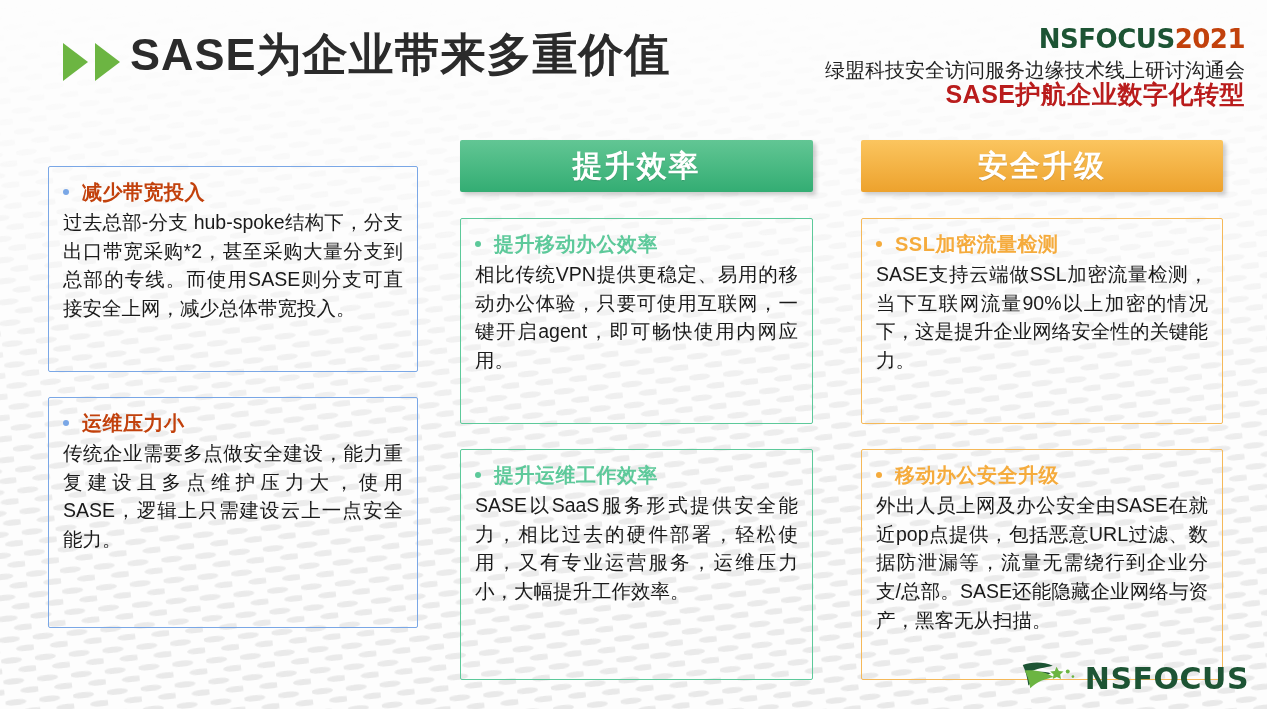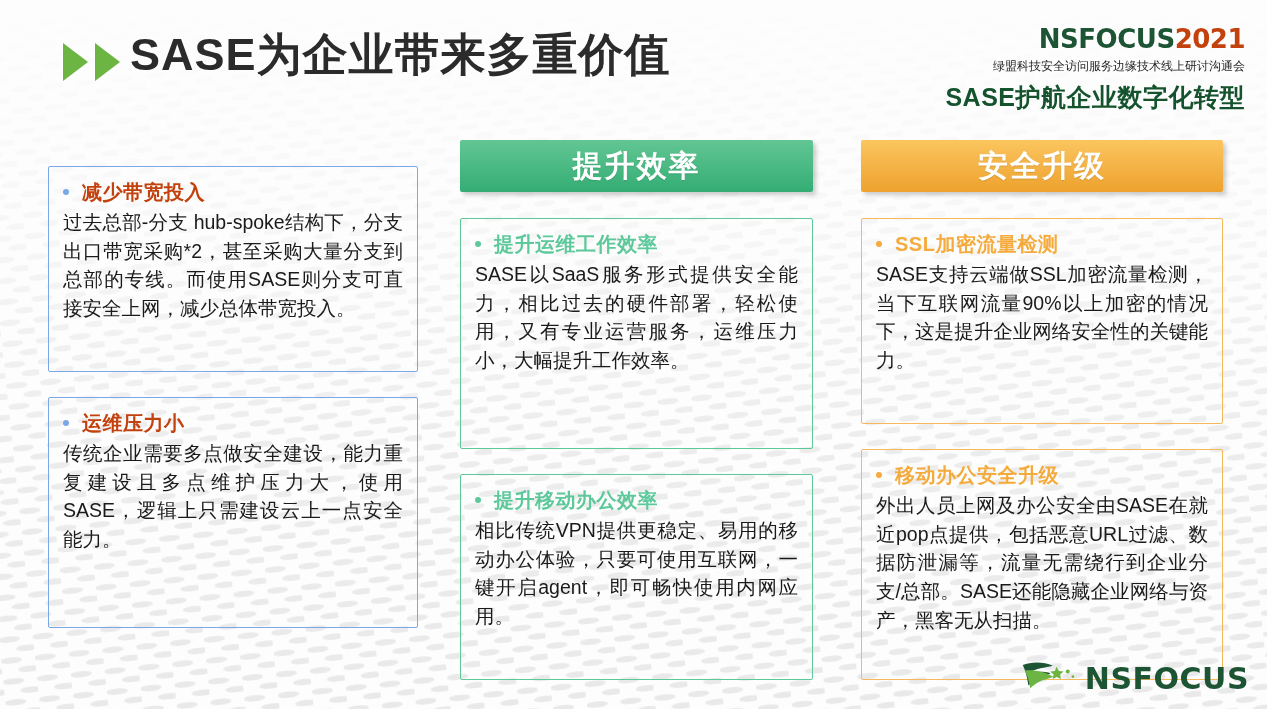--- a/index.html
+++ b/index.html
@@ -79,31 +79,31 @@
     font-size: 26px;
     font-weight: bold;
     letter-spacing: -0.5px;
     font-family: "DejaVu Sans", sans-serif;
     white-space: nowrap;
   }
   .brand-nsfocus { color: #1d5434; }
   .brand-year { color: #c2410c; }
 
   .brand-line2 {
-    font-size: 12px;
+    font-size: 20px;
     color: #1f1f1f;
     margin-top: 7px;
     white-space: nowrap;
     font-family: "Liberation Sans", sans-serif;
   }
   .brand-line3 {
     font-size: 25px;
     font-weight: bold;
-    color: #14532d;
-    margin-top: 11px;
+    color: #b91c1c;
+    margin-top: 0;
     white-space: nowrap;
     letter-spacing: 0.5px;
   }
 
   
   .columns {
     position: absolute;
     top: 140px;
     left: 0;
     width: 1267px;
@@ -272,34 +272,34 @@
           <div class="card-body">传统企业需要多点做安全建设，能力重复建设且多点维护压力大，使用SASE，逻辑上只需建设云上一点安全能力。</div>
         </div>
 
       </div>
     </div>
 
     <div class="column col-1">
       <div class="col-header">提升效率</div>
       <div class="cards">
 
+        <div class="card card-0">
+          <div class="card-head">
+            <span class="bullet"></span>
+            <span class="card-title">提升移动办公效率</span>
+          </div>
+          <div class="card-body">相比传统VPN提供更稳定、易用的移动办公体验，只要可使用互联网，一键开启agent，即可畅快使用内网应用。</div>
+        </div>
+
         <div class="card card-1">
           <div class="card-head">
             <span class="bullet"></span>
             <span class="card-title">提升运维工作效率</span>
           </div>
           <div class="card-body">SASE以SaaS服务形式提供安全能力，相比过去的硬件部署，轻松使用，又有专业运营服务，运维压力小，大幅提升工作效率。</div>
-        </div>
-
-        <div class="card card-0">
-          <div class="card-head">
-            <span class="bullet"></span>
-            <span class="card-title">提升移动办公效率</span>
-          </div>
-          <div class="card-body">相比传统VPN提供更稳定、易用的移动办公体验，只要可使用互联网，一键开启agent，即可畅快使用内网应用。</div>
         </div>
 
       </div>
     </div>
 
     <div class="column col-2">
       <div class="col-header">安全升级</div>
       <div class="cards">
 
         <div class="card card-0">

